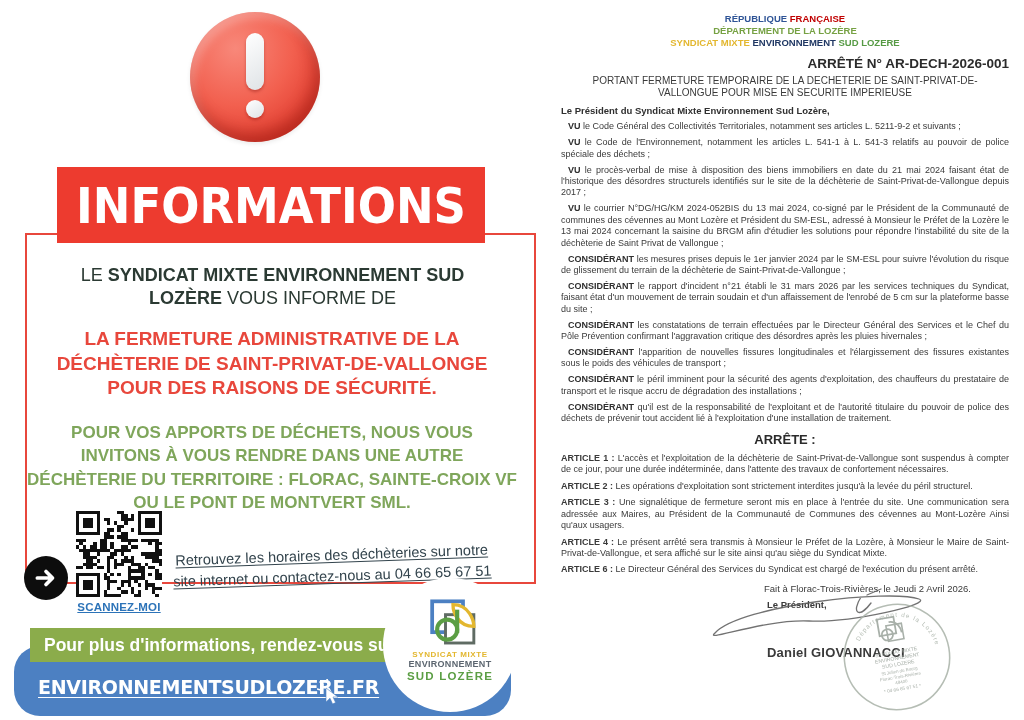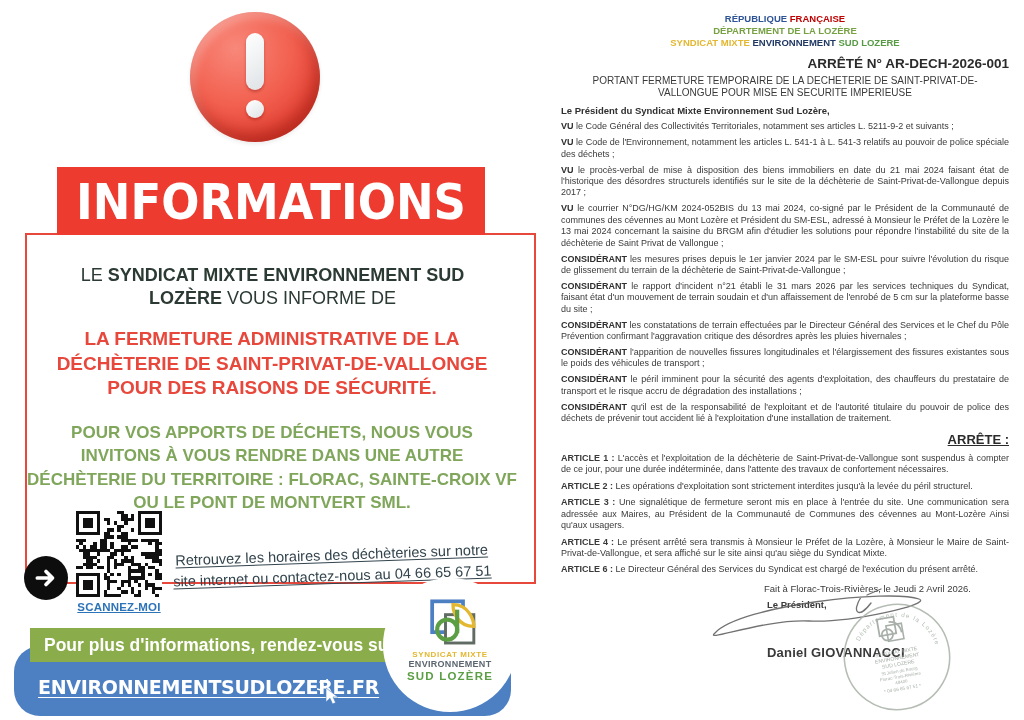--- a/index.html
+++ b/index.html
@@ -7,21 +7,21 @@
           font-family:"Liberation Sans",sans-serif;}
   
   .poster{position:absolute;left:0;top:0;width:545px;height:720px;}
   .alert-circle{position:absolute;left:190px;top:12px;width:130px;height:130px;border-radius:50%;
     background:radial-gradient(circle at 35% 28%,#f8887a 0%,#f2604f 45%,#e03a2d 82%);
     box-shadow:inset -5px -9px 14px rgba(140,20,10,.45), inset 4px 6px 10px rgba(255,255,255,.30), 0 2px 4px rgba(0,0,0,.08);}
   .alert-bar{position:absolute;left:56px;top:21px;width:18px;height:57px;border-radius:9px;
     background:linear-gradient(145deg,#ffffff,#dfe3e6);box-shadow:0 2px 3px rgba(120,10,5,.35);}
   .alert-dot{position:absolute;left:56px;top:88px;width:18px;height:18px;border-radius:50%;
     background:linear-gradient(145deg,#ffffff,#dfe3e6);box-shadow:0 2px 3px rgba(120,10,5,.35);}
-  .info-banner{position:absolute;left:57px;top:167px;width:428px;height:68px;background:#ED3B2F;z-index:2;
+  .info-banner{position:absolute;left:57px;top:167px;width:428px;height:76px;background:#ED3B2F;z-index:2;
     display:flex;align-items:center;justify-content:center;}
   .info-banner span{font-family:"DejaVu Sans",sans-serif;font-weight:bold;font-size:45px;color:#fff;
     letter-spacing:0px;transform:scaleY(1.12);}
   .red-box{position:absolute;left:25px;top:233px;width:507px;height:347px;border:2px solid #E8473C;z-index:1;}
   .poster-line{white-space:nowrap;text-align:center;}
   .intro{position:absolute;left:0;top:264px;width:545px;text-align:center;font-size:18px;line-height:1.3;
     color:#2B3A33;z-index:2;}
   .intro b{font-weight:bold;}
   .closure{position:absolute;left:17px;top:327px;width:510px;font-weight:bold;font-size:19px;line-height:1.3;
     color:#E8473C;z-index:2;}
@@ -53,22 +53,22 @@
   
   .decree{position:absolute;left:545px;top:0;width:479px;height:720px;background:#fff;
     padding:13px 15px 0 16px;box-sizing:border-box;font-size:9px;line-height:1.27;color:#3a3a3a;}
   .doc-hdr{text-align:center;font-weight:bold;font-size:9.5px;line-height:1.25;}
   .c-blue{color:#2F5496;} .c-red{color:#C00000;} .c-green{color:#76A143;}
   .c-yellow{color:#E3B72F;} .c-navy{color:#203864;} .c-green2{color:#569A44;}
   .doc-title{text-align:right;font-weight:bold;font-size:13.5px;color:#2b2b2b;margin-top:6px;}
   .doc-subtitle{text-align:center;font-size:10px;color:#3a3a3a;margin:3px auto 5px;max-width:430px;line-height:1.25;}
   .doc-intro{font-weight:bold;font-size:9.5px;margin:4px 0 2px;color:#2f2f2f;}
   .clause{margin:4.5px 0;text-align:justify;}
-  .clause b{color:#2f2f2f;}
-  .arrete-heading{text-align:right;font-weight:bold;font-size:13px;text-decoration:underline;margin:7px 0 5px;color:#2b2b2b;}
+  .clause b{color:#2f2f2f;margin-left:7px;}
+  .arrete-heading{text-align:center;font-weight:bold;font-size:13px;margin:7px 0 5px;color:#2b2b2b;}
   .article{margin:5px 0;text-align:justify;}
   .sig-block{position:relative;height:130px;margin-top:4px;}
   .place-date{position:absolute;left:203px;top:2px;font-size:9.5px;white-space:nowrap;}
   .sig-title{position:absolute;left:206px;top:18px;font-weight:bold;font-size:9.5px;}
   .sig-scribble{position:absolute;left:140px;top:6px;opacity:.85;}
   .sig-name{position:absolute;left:206px;top:64px;font-weight:bold;font-size:13px;letter-spacing:.2px;}
   .stamp{position:absolute;left:280px;top:20px;width:112px;height:112px;transform:rotate(-10deg);opacity:.85;}
 </style>
 </head>
 <body>

